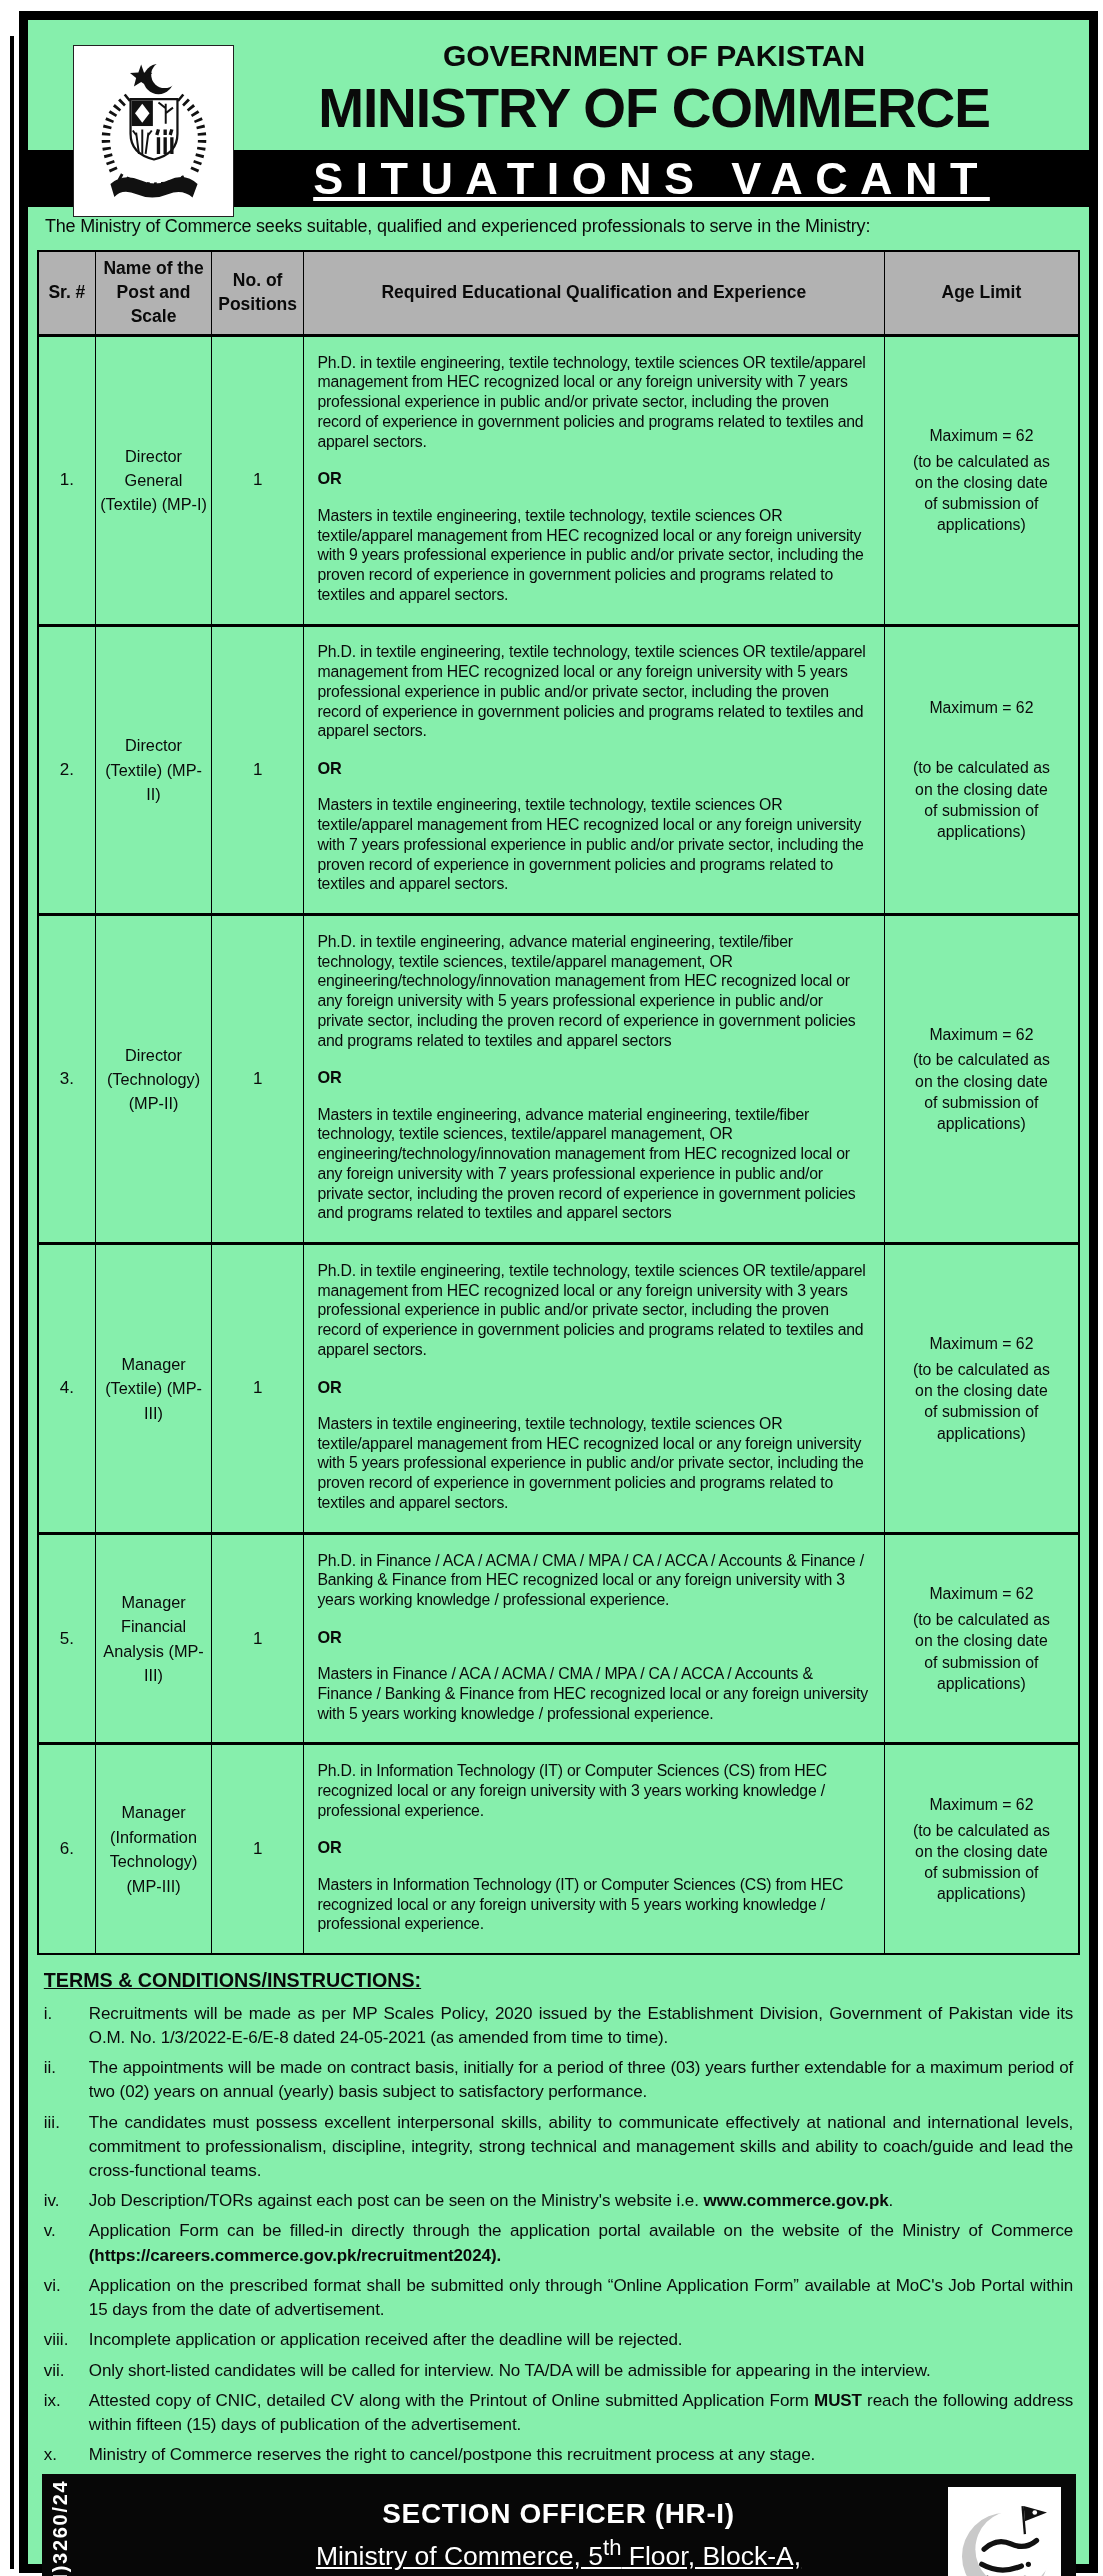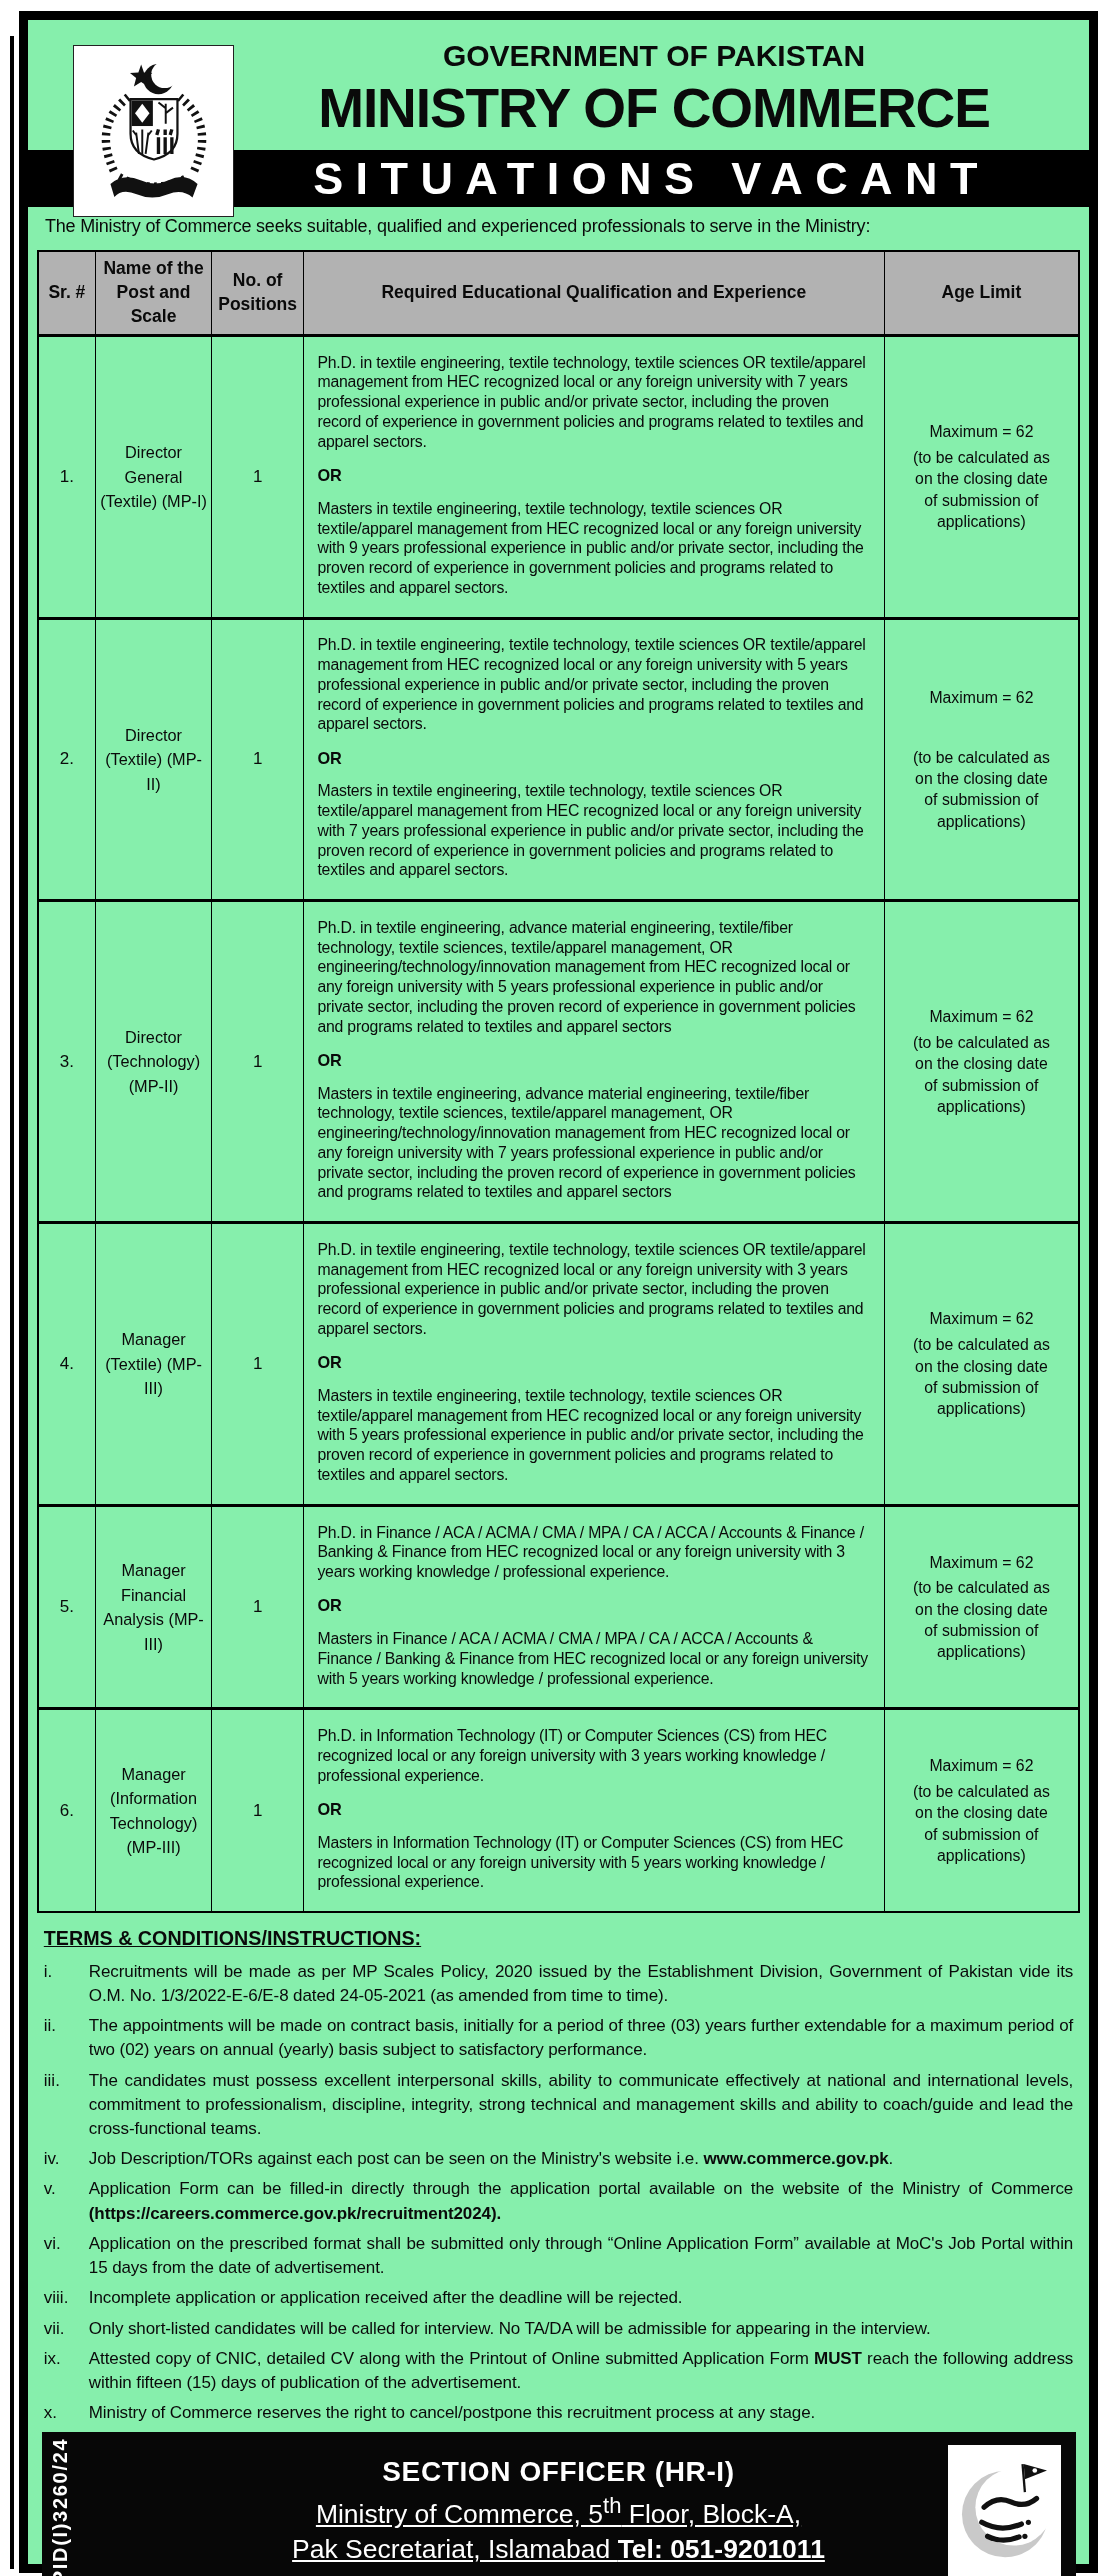--- a/index.html
+++ b/index.html
@@ -9,36 +9,36 @@
   .ad-frame{position:absolute;left:19px;top:11px;width:1079px;height:2562px;box-sizing:border-box;
             border:9px solid #000;background:#86efac;display:flex;flex-direction:column;}
   
   .header{position:relative;flex:none;}
   .emblem-box{position:absolute;left:45px;top:25px;width:159px;height:170px;background:#fff;
               border:1.1px solid #222;z-index:3;display:flex;align-items:center;justify-content:center;}
   .head-text{padding-left:191px;text-align:center;}
   .govt-line{margin-top:19px;font-size:30px;font-weight:bold;letter-spacing:0px;}
   .ministry-line{margin-top:7.9px;font-size:55px;font-weight:bold;letter-spacing:-1.1px;line-height:1.0;}
   .banner{position:relative;z-index:1;margin-top:14.6px;background:#000;color:#fff;height:57px;
-          display:flex;align-items:center;justify-content:center;padding-left:186px;}
+          display:flex;align-items:center;justify-content:center;padding-left:186px;text-decoration:underline;}
   .banner-text{font-size:45px;font-weight:bold;letter-spacing:12.4px;white-space:nowrap;}
   .intro{padding:9px 2px 0 17px;font-size:18px;letter-spacing:-0.2px;white-space:nowrap;}
   
   table.jobs{border-collapse:collapse;margin:12.4px 9px 0 9px;width:calc(100% - 18px);
              border:2.8px solid #000;table-layout:fixed;}
   th,td{border:1.7px solid #000;}
   thead th{background:#b2b2b2;font-size:17.5px;font-weight:bold;text-align:center;
            padding:5.6px 3.4px;line-height:1.35;border-bottom-width:3.9px;}
   tbody td{border-top-width:3.9px;}
   td.c-sr,td.c-post,td.c-pos{text-align:center;vertical-align:middle;font-size:17px;}
   td.c-post{font-size:16.3px;line-height:1.5;padding:0 3.4px;}
   td.c-qual{vertical-align:top;text-align:left;padding:2.3px 13.5px 5.6px 13.5px;font-size:15.8px;
             line-height:1.25;letter-spacing:-0.2px;}
   .qual-p{margin:13.5px 0;}
-  .qual-or{font-weight:bold;margin:6px 0;font-size:16.3px;}
+  .qual-or{font-weight:bold;margin:17px 0;font-size:16.3px;}
   td.c-age{vertical-align:middle;text-align:center;font-size:15.8px;line-height:1.35;padding:0 28px;}
   .age-l1{margin-bottom:4.5px;}
   tbody tr:nth-child(2) .age-l1{margin-bottom:39px;}
   
   .terms{margin:11.3px 15.8px 0 15.8px;}
   .terms-heading{font-size:19.7px;font-weight:bold;text-decoration:underline;margin:2.3px 0 10px 0;}
   .term{display:flex;margin-bottom:6.2px;}
   .term-num{flex:none;width:45px;font-size:17px;line-height:1.42;}
   .term-body{flex:1;font-size:17px;line-height:1.42;text-align:justify;letter-spacing:-0.1px;}
   .term-body .b{font-weight:bold;}

